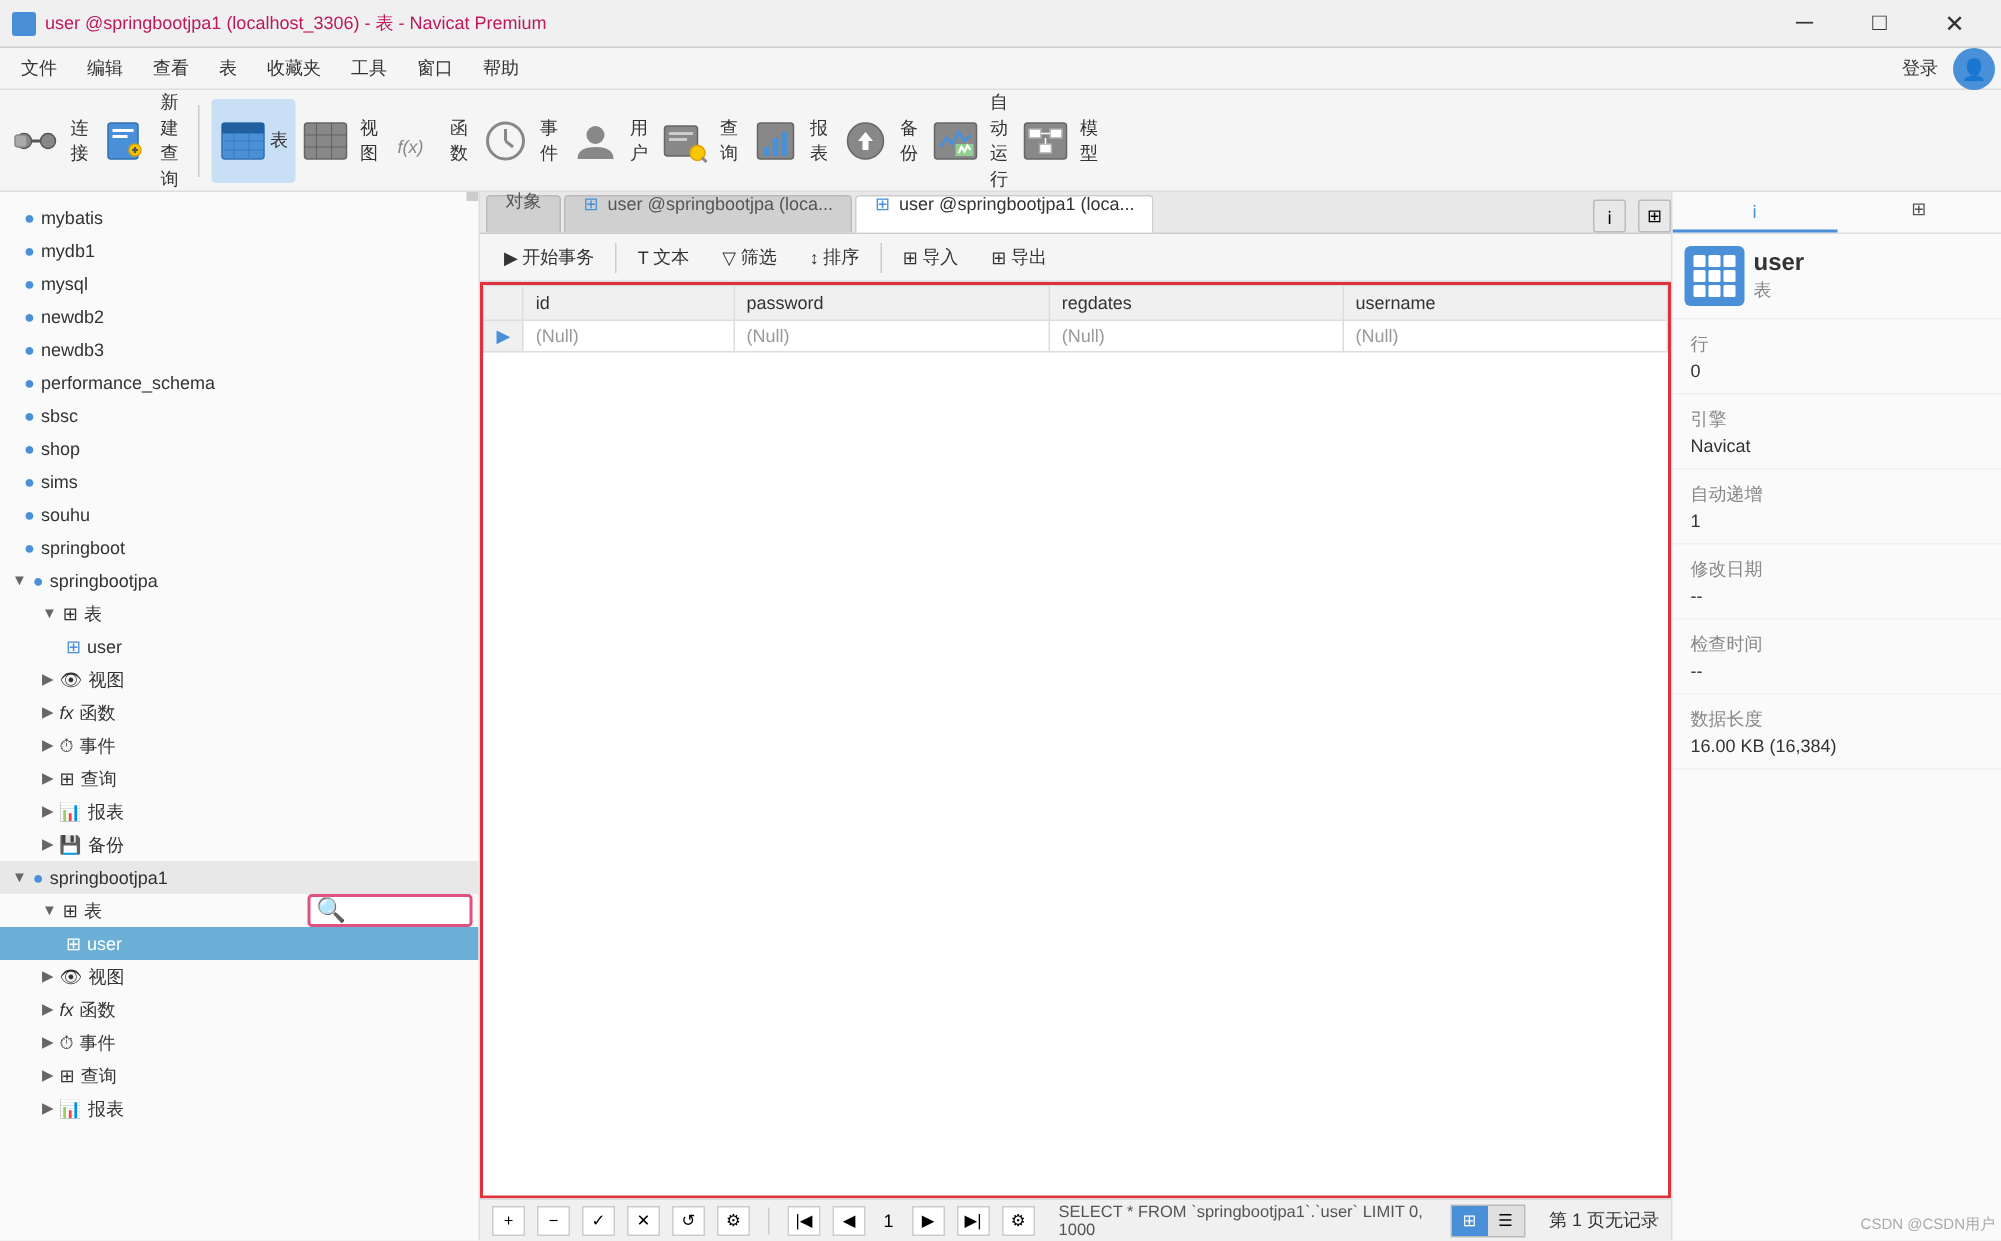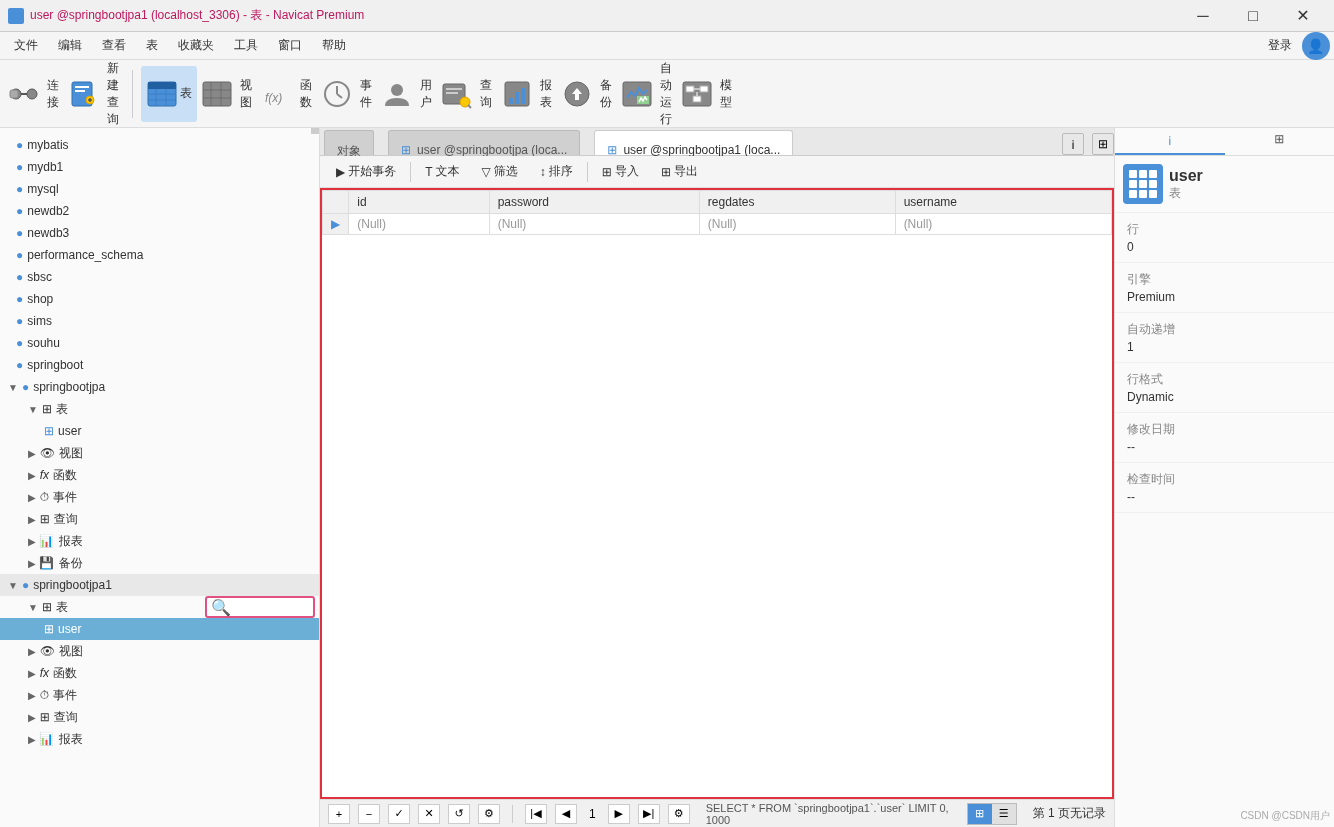--- a/index.html
+++ b/index.html
@@ -121,28 +121,28 @@
       display: flex;
       align-items: flex-end;
       border-bottom: 1px solid #ccc;
       padding-left: 4px;
       flex-shrink: 0;
     }
     .tab {
       height: 24px;
       padding: 12px 12px;
       display: flex;
-      align-items: flex-start;
+      align-items: flex-end;
       background: #d0d0d0;
       border: 1px solid #bbb;
       border-bottom: none;
       cursor: pointer;
       font-size: 12px;
       color: #555;
-      margin-right: 14px;
+      margin-right: 2px;
       border-radius: 3px 3px 0 0;
       gap: 6px;
     }
     .tab.active {
       background: #fff;
       color: #333;
       border-color: #ccc;
     }
     .tab-nav { width: 22px; height: 22px; display: flex; align-items: center; justify-content: center; border: 1px solid #bbb; background: #e8e8e8; cursor: pointer; border-radius: 2px; margin-left: 4px; }
 
@@ -713,37 +713,37 @@
         <div class="right-panel-subtitle">表</div>
       </div>
     </div>
 
     <div class="right-panel-section">
       <div class="right-panel-label">行</div>
       <div class="right-panel-value">0</div>
     </div>
     <div class="right-panel-section">
       <div class="right-panel-label">引擎</div>
-      <div class="right-panel-value">Premium</div>
+      <div class="right-panel-value">Navicat</div>
     </div>
     <div class="right-panel-section">
       <div class="right-panel-label">自动递增</div>
       <div class="right-panel-value">1</div>
     </div>
     <div class="right-panel-section">
-      <div class="right-panel-label">行格式</div>
-      <div class="right-panel-value">Dynamic</div>
-    </div>
-    <div class="right-panel-section">
       <div class="right-panel-label">修改日期</div>
       <div class="right-panel-value">--</div>
     </div>
     <div class="right-panel-section">
       <div class="right-panel-label">检查时间</div>
       <div class="right-panel-value">--</div>
     </div>
+    <div class="right-panel-section">
+      <div class="right-panel-label">数据长度</div>
+      <div class="right-panel-value">16.00 KB (16,384)</div>
+    </div>
 
     <div style="flex:1;"></div>
   </div>
 
 </div>
 
 <div class="watermark">CSDN @CSDN用户</div>
 
 </body></html>

